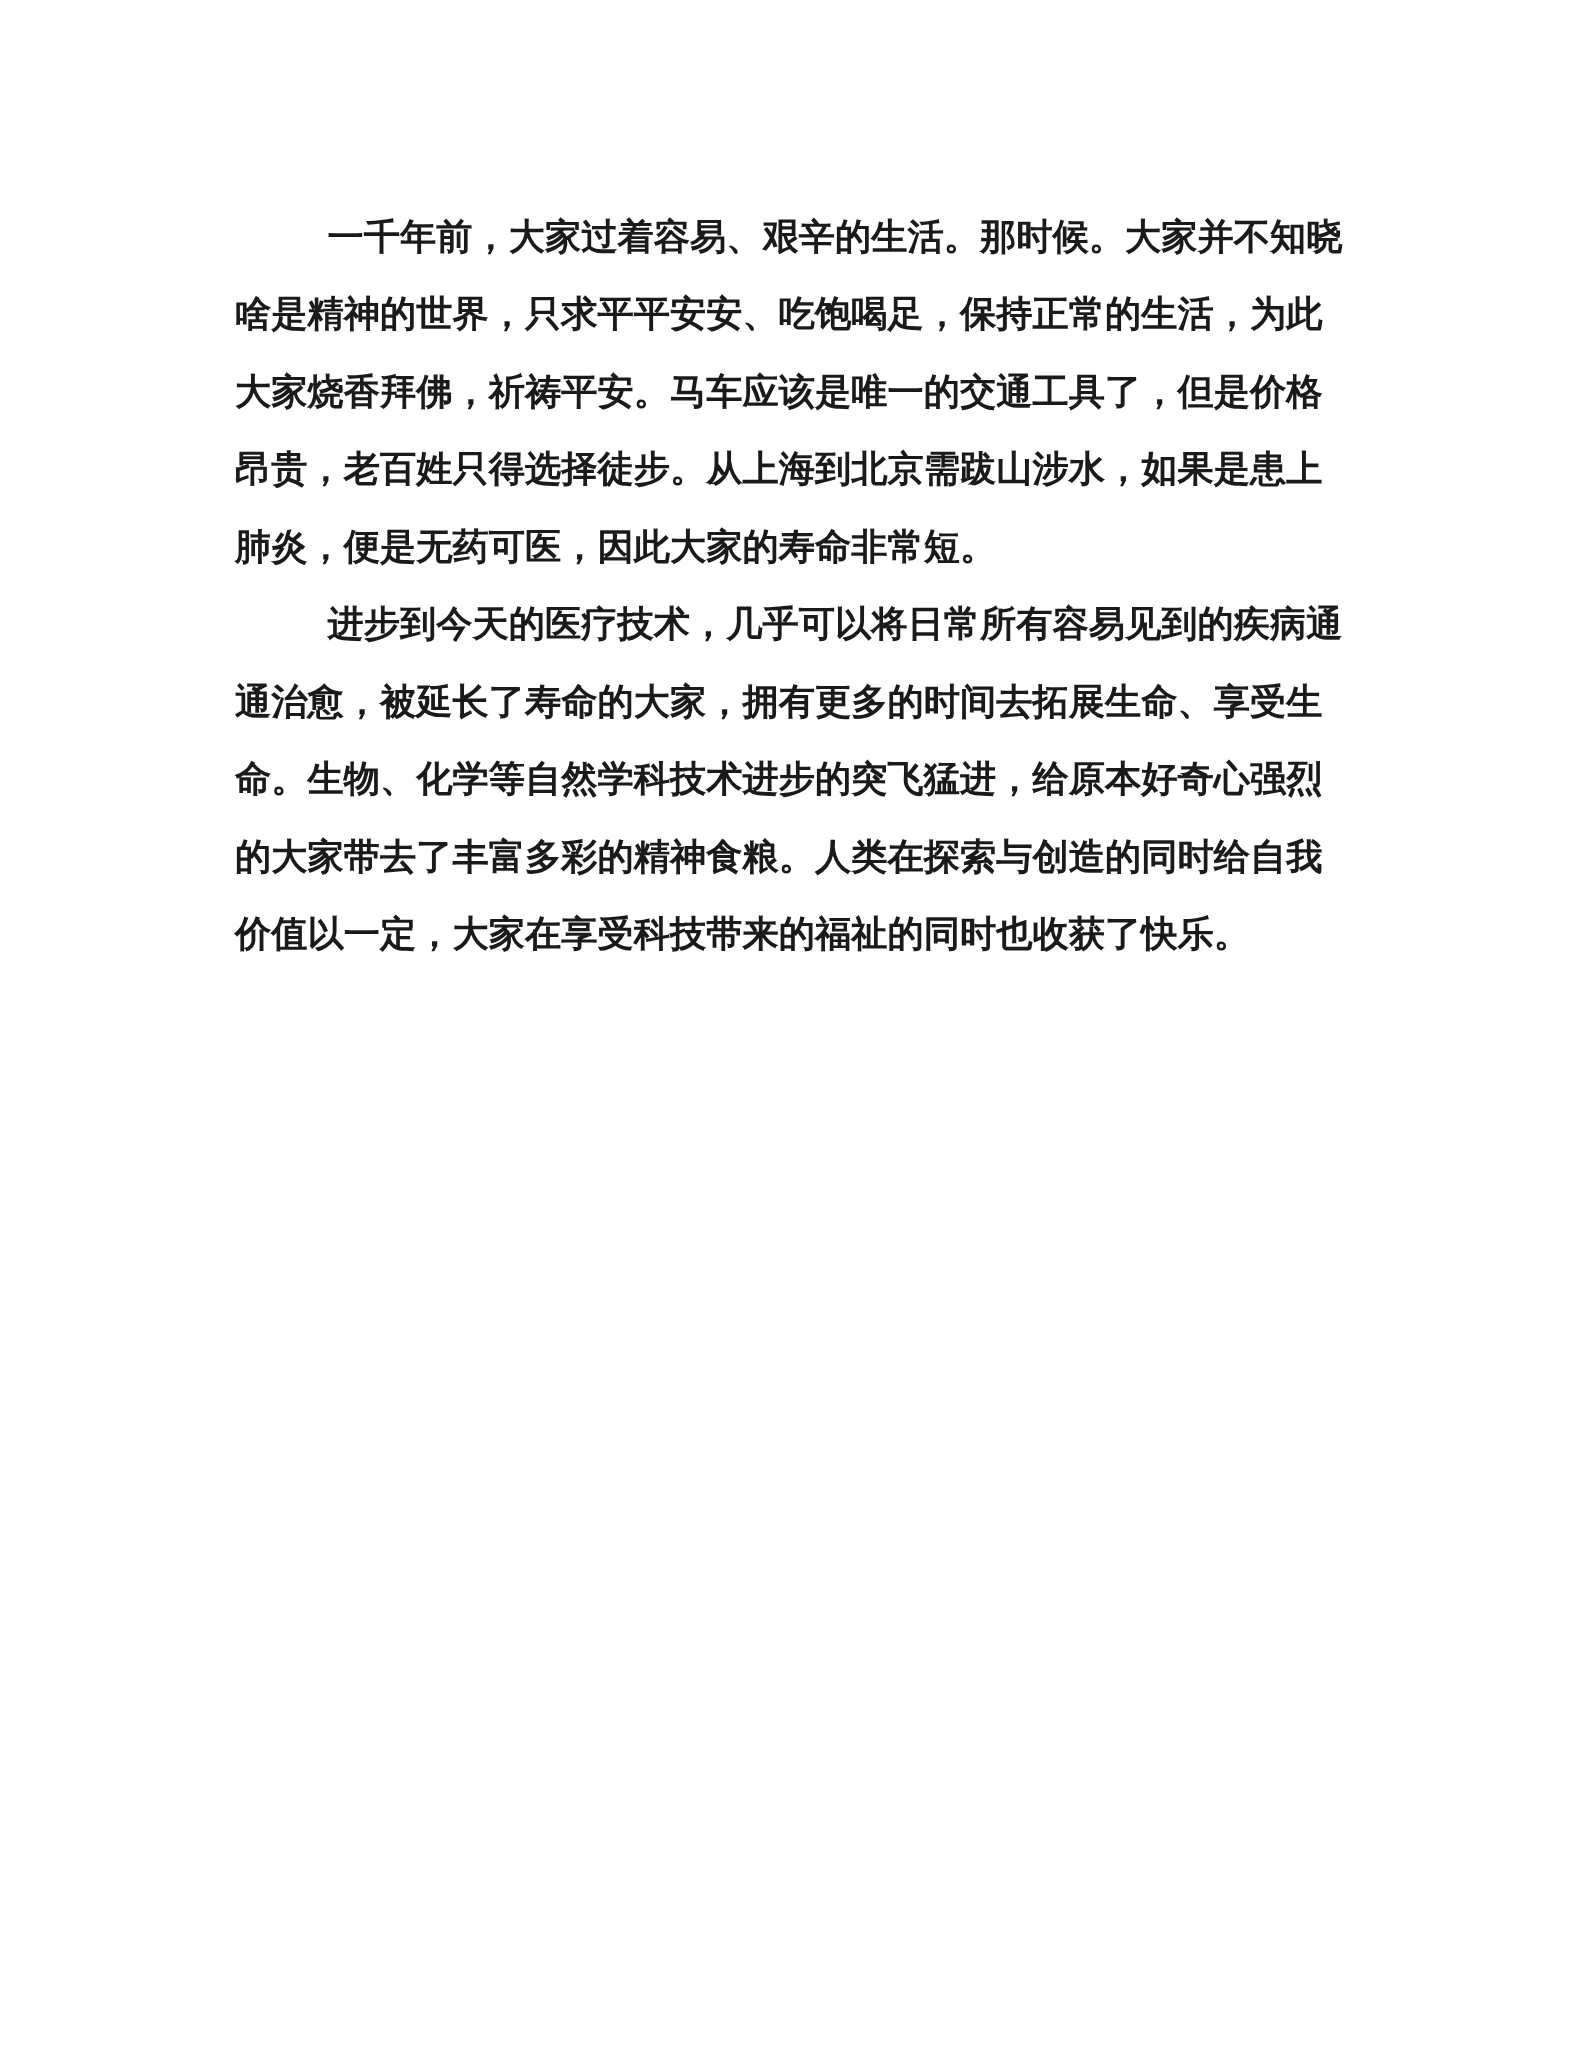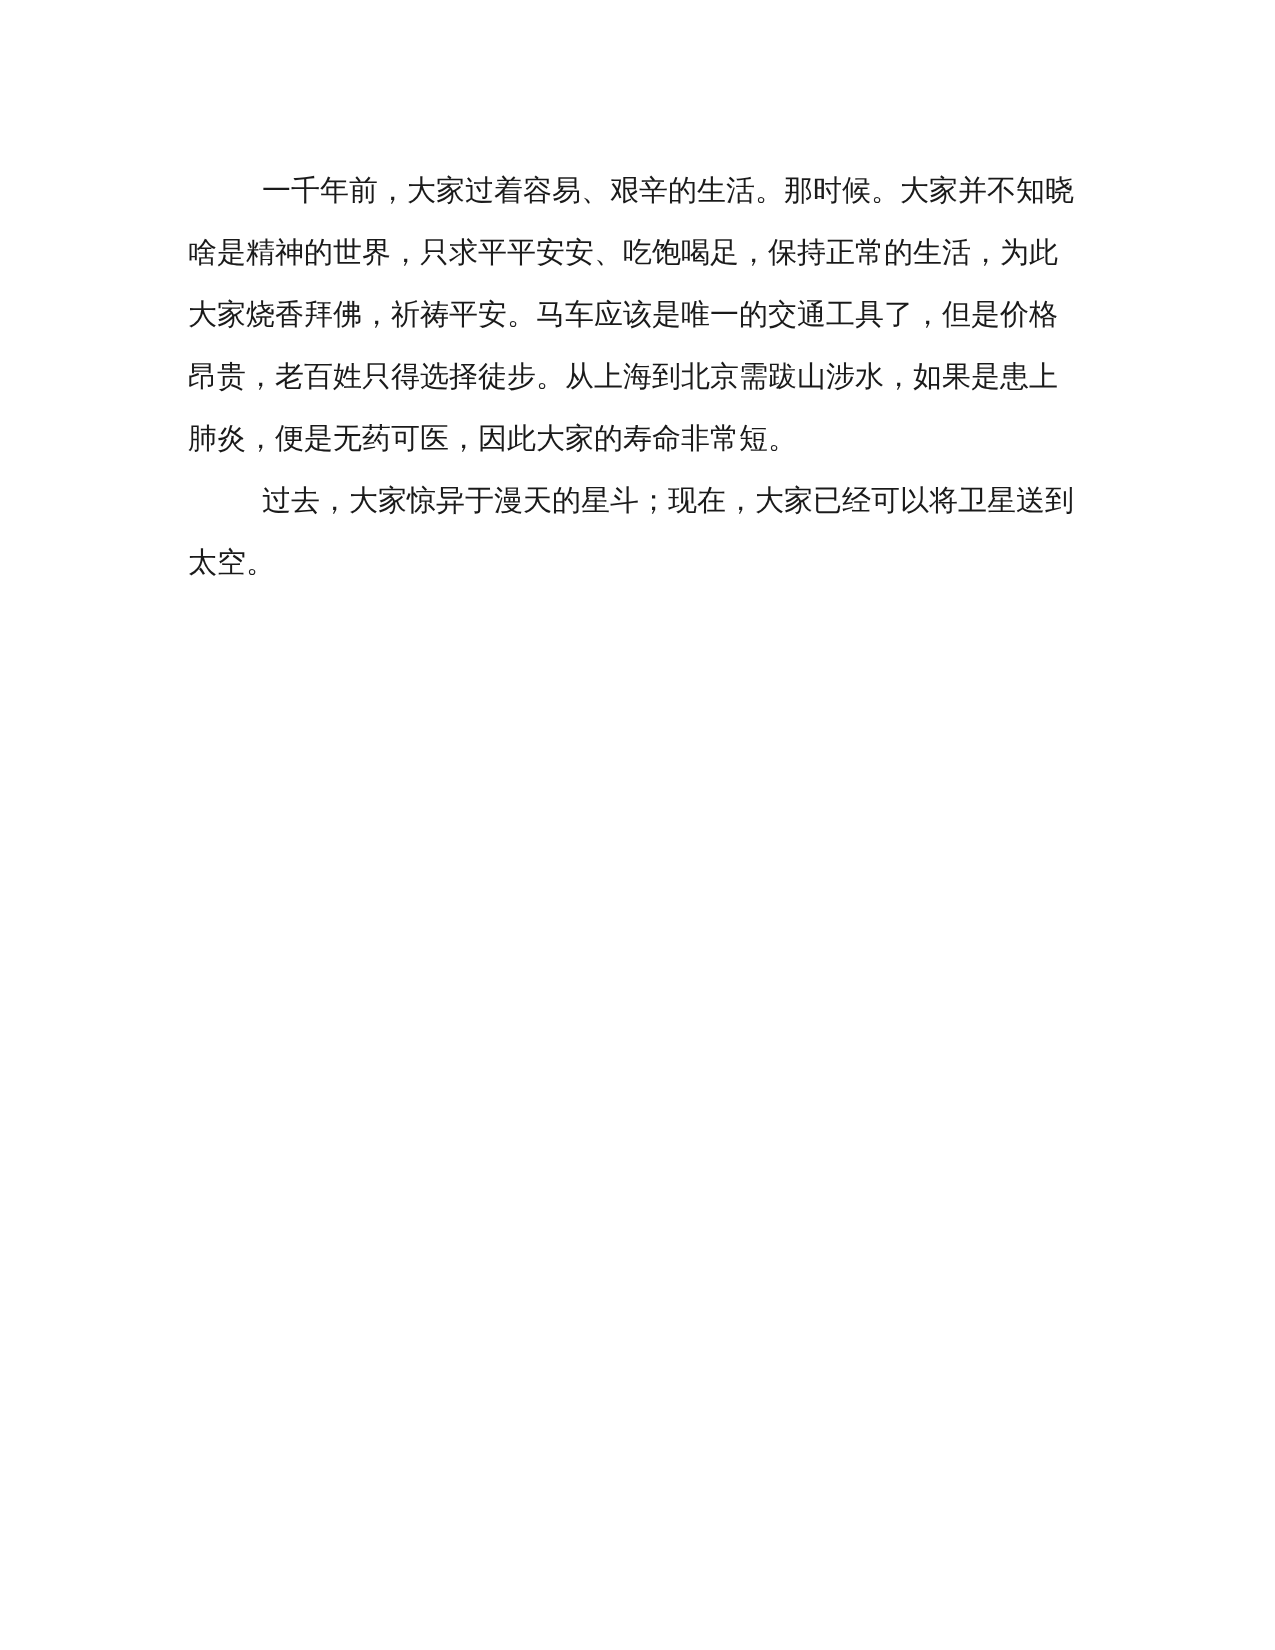--- a/index.html
+++ b/index.html
@@ -25,24 +25,24 @@
     padding: 0;
     font-family: "Liberation Serif", "DejaVu Serif", serif;
     font-size: 29px;
     line-height: 62px;
     color: #1a1a1a;
     text-align: left;
     text-indent: 74px;
     letter-spacing: 0px;
     word-break: normal;
     line-break: strict;
-    font-weight: 400;
+    font-weight: 700;
   }
 </style>
 </head>
 <body>
 
 <div class="page">
   <div class="content">
     <p>一千年前，大家过着容易、艰辛的生活。那时候。大家并不知晓啥是精神的世界，只求平平安安、吃饱喝足，保持正常的生活，为此大家烧香拜佛，祈祷平安。马车应该是唯一的交通工具了，但是价格昂贵，老百姓只得选择徒步。从上海到北京需跋山涉水，如果是患上肺炎，便是无药可医，因此大家的寿命非常短。</p>
-    <p>过去，大家惊异于漫天的星斗；现在，大家已经可以将卫星送到太空。</p>
+    <p>进步到今天的医疗技术，几乎可以将日常所有容易见到的疾病通通治愈，被延长了寿命的大家，拥有更多的时间去拓展生命、享受生命。生物、化学等自然学科技术进步的突飞猛进，给原本好奇心强烈的大家带去了丰富多彩的精神食粮。人类在探索与创造的同时给自我价值以一定，大家在享受科技带来的福祉的同时也收获了快乐。</p>
   </div>
 </div>
 
 </body></html>

